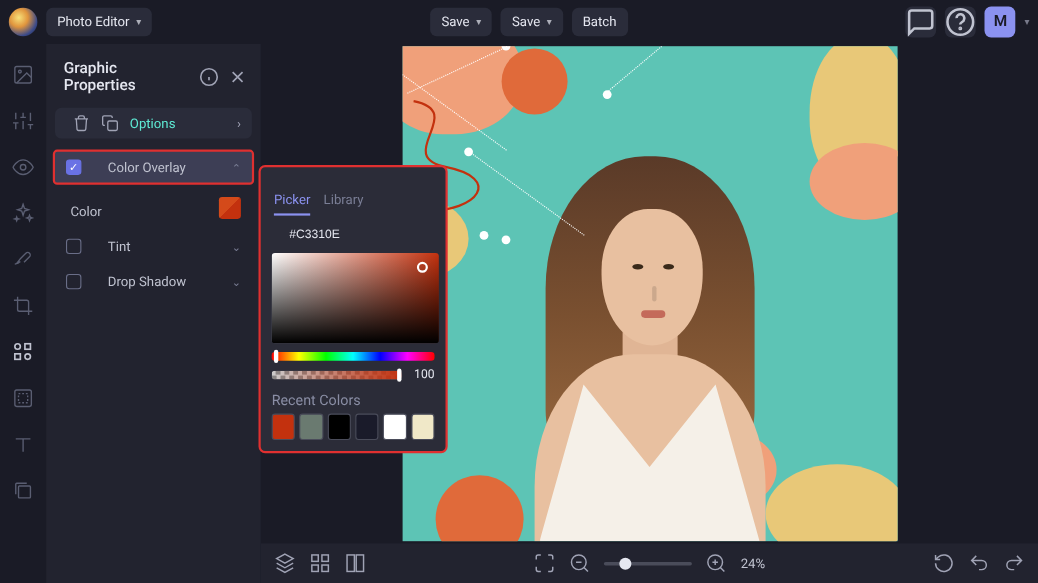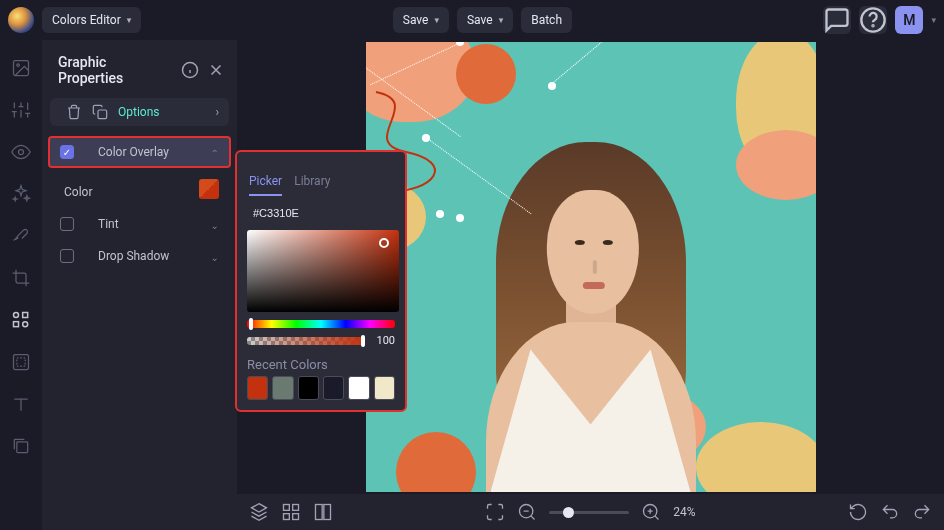--- a/index.html
+++ b/index.html
@@ -38,21 +38,21 @@
 .checkbox.checked::after { content: "✓"; color: #fff; font-size: 10px; }
 .prop-label { flex: 1; color: #c0c3d0; }
 .prop-row .row-chev { color: #7a7e95; font-size: 10px; }
 .color-swatch-sm { width: 20px; height: 20px; border-radius: 3px; background: linear-gradient(135deg, #d44a1a 50%, #c3310e 50%); }
 
 
 .picker { position: absolute; left: 235px; top: 150px; width: 172px; background: #2b2c38; border-radius: 6px; border: 2px solid #e03030; padding-bottom: 10px; z-index: 20; }
 .picker-tabs { display: flex; gap: 12px; padding: 22px 12px 0 12px; }
 .picker-tab { padding-bottom: 6px; color: #7a7e95; cursor: pointer; font-size: 12px; }
 .picker-tab.active { color: #8b92f0; border-bottom: 2px solid #8b92f0; }
-.hex-row { display: flex; align-items: center; gap: 6px; padding: 8px 10px; }
+.hex-row { display: flex; align-items: center; gap: 6px; padding: 8px 20px; }
 .hex-swatch { width: 18px; height: 18px; border-radius: 3px; }
 .hex-input { flex: 1; background: transparent; border: none; color: #e5e7f0; font-size: 11px; outline: none; }
 .hex-tool { width: 18px; height: 18px; display: flex; align-items: center; justify-content: center; color: #b0b3c5; cursor: pointer; }
 .sat-val { margin: 0 10px; width: 152px; height: 82px; position: relative; border-radius: 3px; background: linear-gradient(to top, #000, transparent), linear-gradient(to right, #fff, #c3310e); }
 .sv-cursor { position: absolute; width: 10px; height: 10px; border: 2px solid #fff; border-radius: 50%; top: 8px; right: 10px; }
 .hue { margin: 8px 10px 0 10px; height: 8px; border-radius: 3px; position: relative; background: linear-gradient(to right, #f00, #ff0, #0f0, #0ff, #00f, #f0f, #f00); }
 .hue-handle { position: absolute; left: 2px; top: -2px; width: 4px; height: 12px; background: #fff; border-radius: 2px; }
 .alpha-row { display: flex; align-items: center; gap: 6px; margin: 6px 10px 0 10px; }
 .alpha { flex: 1; height: 8px; border-radius: 3px; position: relative; background-image: linear-gradient(to right, transparent, #c3310e), repeating-conic-gradient(#888 0% 25%, #ccc 0% 50%); background-size: 100% 100%, 8px 8px; }
 .alpha-handle { position: absolute; right: 0; top: -2px; width: 4px; height: 12px; background: #fff; border-radius: 2px; }
@@ -96,21 +96,21 @@
 .zoom-val { color: #c0c3d0; font-size: 12px; }
 
 svg { width: 100%; height: 100%; }
 </style>
 </head>
 <body>
 
 <div class="topbar">
   <div class="logo"></div>
   <div class="app-select">
-    <span>Colors Editor</span>
+    <span>Photo Editor</span>
     <span class="chev">▾</span>
   </div>
   <div class="topbar-spacer"></div>
   <div class="top-btn">
     <span>Save</span>
     <span class="chev">▾</span>
   </div>
   <div class="top-btn">
     <span>Save</span>
     <span class="chev">▾</span>

